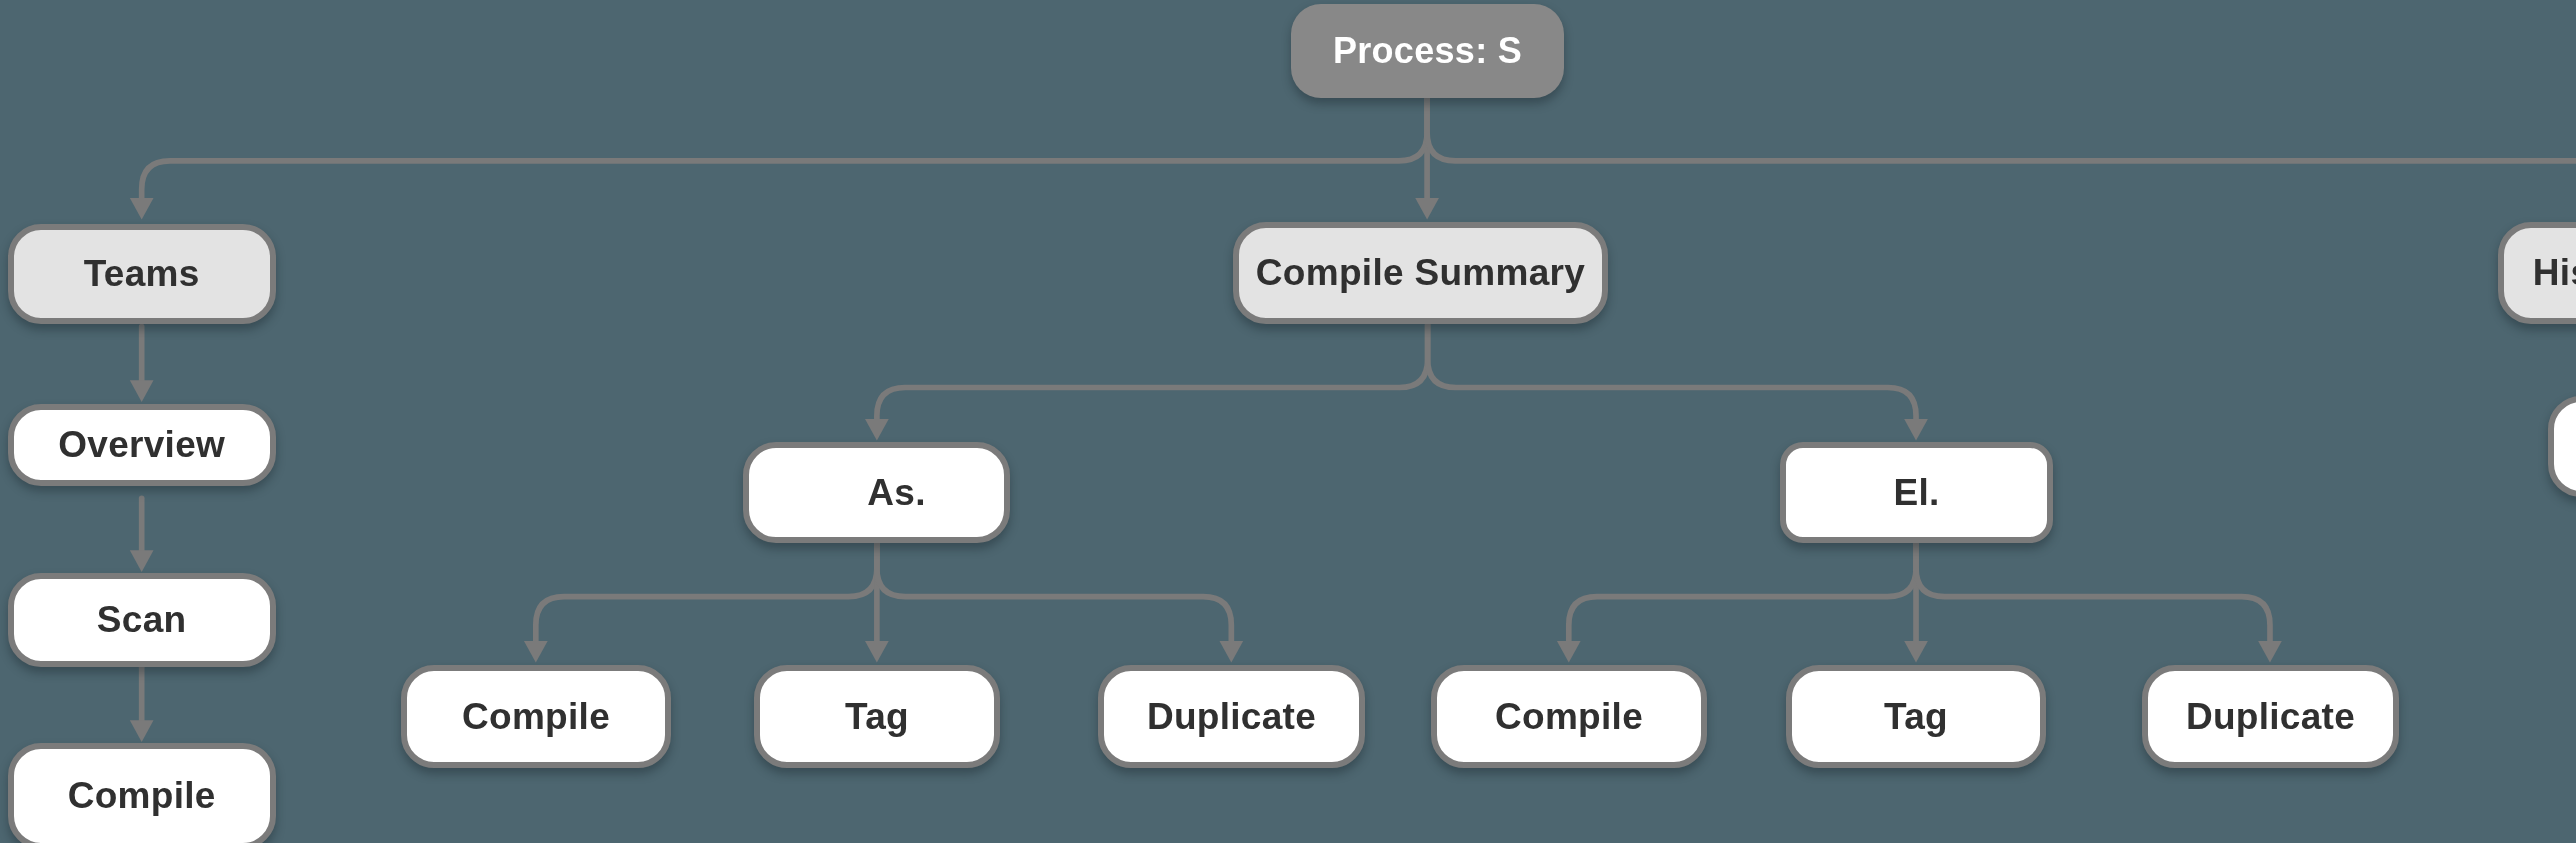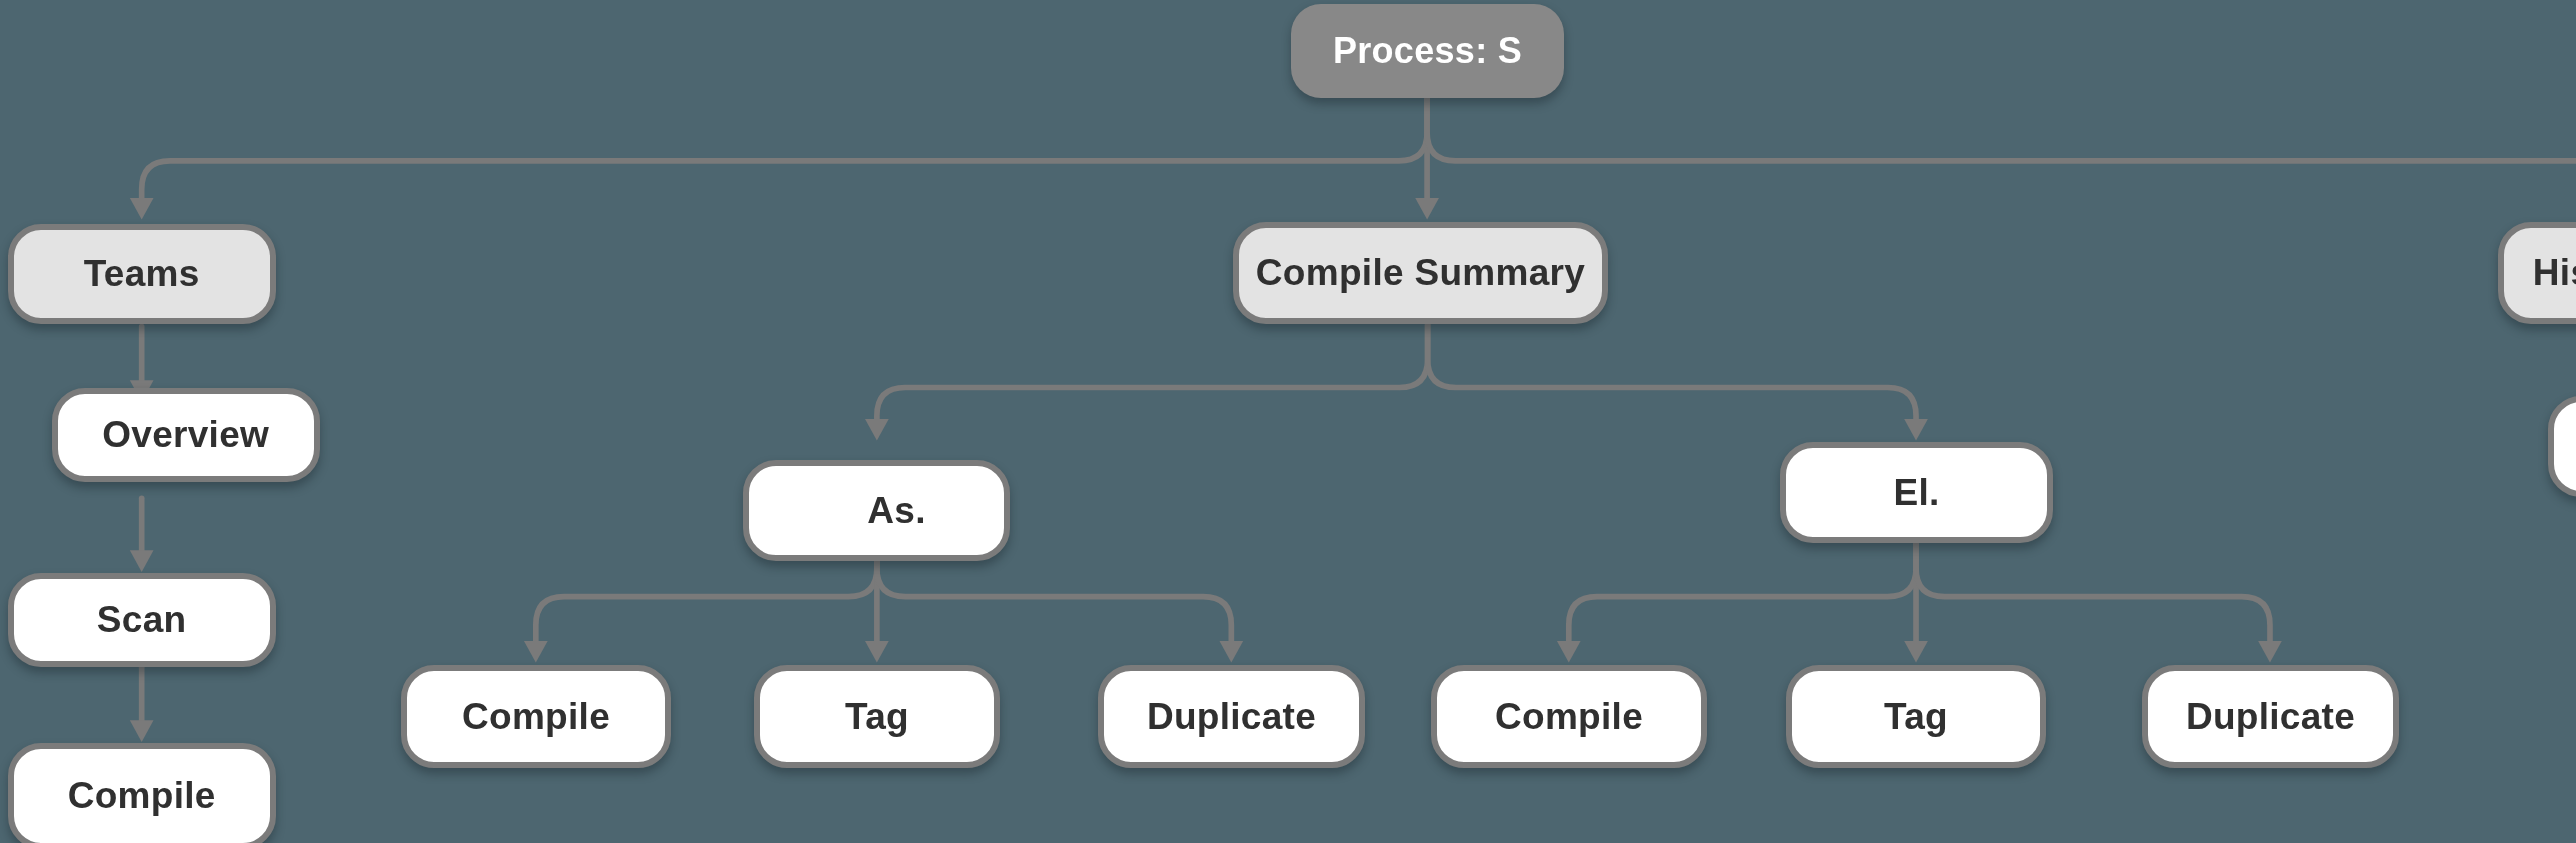--- a/index.html
+++ b/index.html
@@ -132,29 +132,29 @@
   </svg>
 
   <div class="node root" style="left:1291px; top:4.1px; width:273px; height:94px;">Process: S</div>
 
   <div class="node level1" style="left:7.7px; top:224px; width:268px; height:100px;">Teams</div>
 
   <div class="node level1" style="left:1233px; top:222px; width:375px; height:102px;">Compile Summary</div>
 
   <div class="node level1" style="left:2498px; top:222px; width:375px; height:102px;">Historical Trends</div>
 
-  <div class="node leaf" style="left:7.7px; top:388px; width:268px; height:94px;margin-left:44px;">Overview</div>
+  <div class="node leaf" style="left:7.7px; top:404px; width:268px; height:82px;">Overview</div>
 
   <div class="node leaf" style="left:7.7px; top:573px; width:268px; height:94px;">Scan</div>
 
   <div class="node leaf" style="left:7.7px; top:743px; width:268px; height:106px;">Compile</div>
 
-  <div class="node leaf" style="left:743px; top:460px; width:267px; height:101px;padding-left:40px;">As.</div>
+  <div class="node leaf" style="left:743px; top:442px; width:267px; height:101px;padding-left:40px;">As.</div>
 
-  <div class="node leaf" style="left:1780px; top:442px; width:273px; height:101px;">El.</div>
+  <div class="node leaf" style="left:1780px; top:442px; width:273px; height:101px;border-radius:23px;">El.</div>
 
   <div class="node leaf" style="left:401px; top:665px; width:270px; height:103px;">Compile</div>
 
   <div class="node leaf" style="left:754px; top:665px; width:246px; height:103px;">Tag</div>
 
   <div class="node leaf" style="left:1098px; top:665px; width:267px; height:103px;">Duplicate</div>
 
   <div class="node leaf" style="left:1431px; top:665px; width:276px; height:103px;">Compile</div>
 
   <div class="node leaf" style="left:1786px; top:665px; width:260px; height:103px;">Tag</div>

